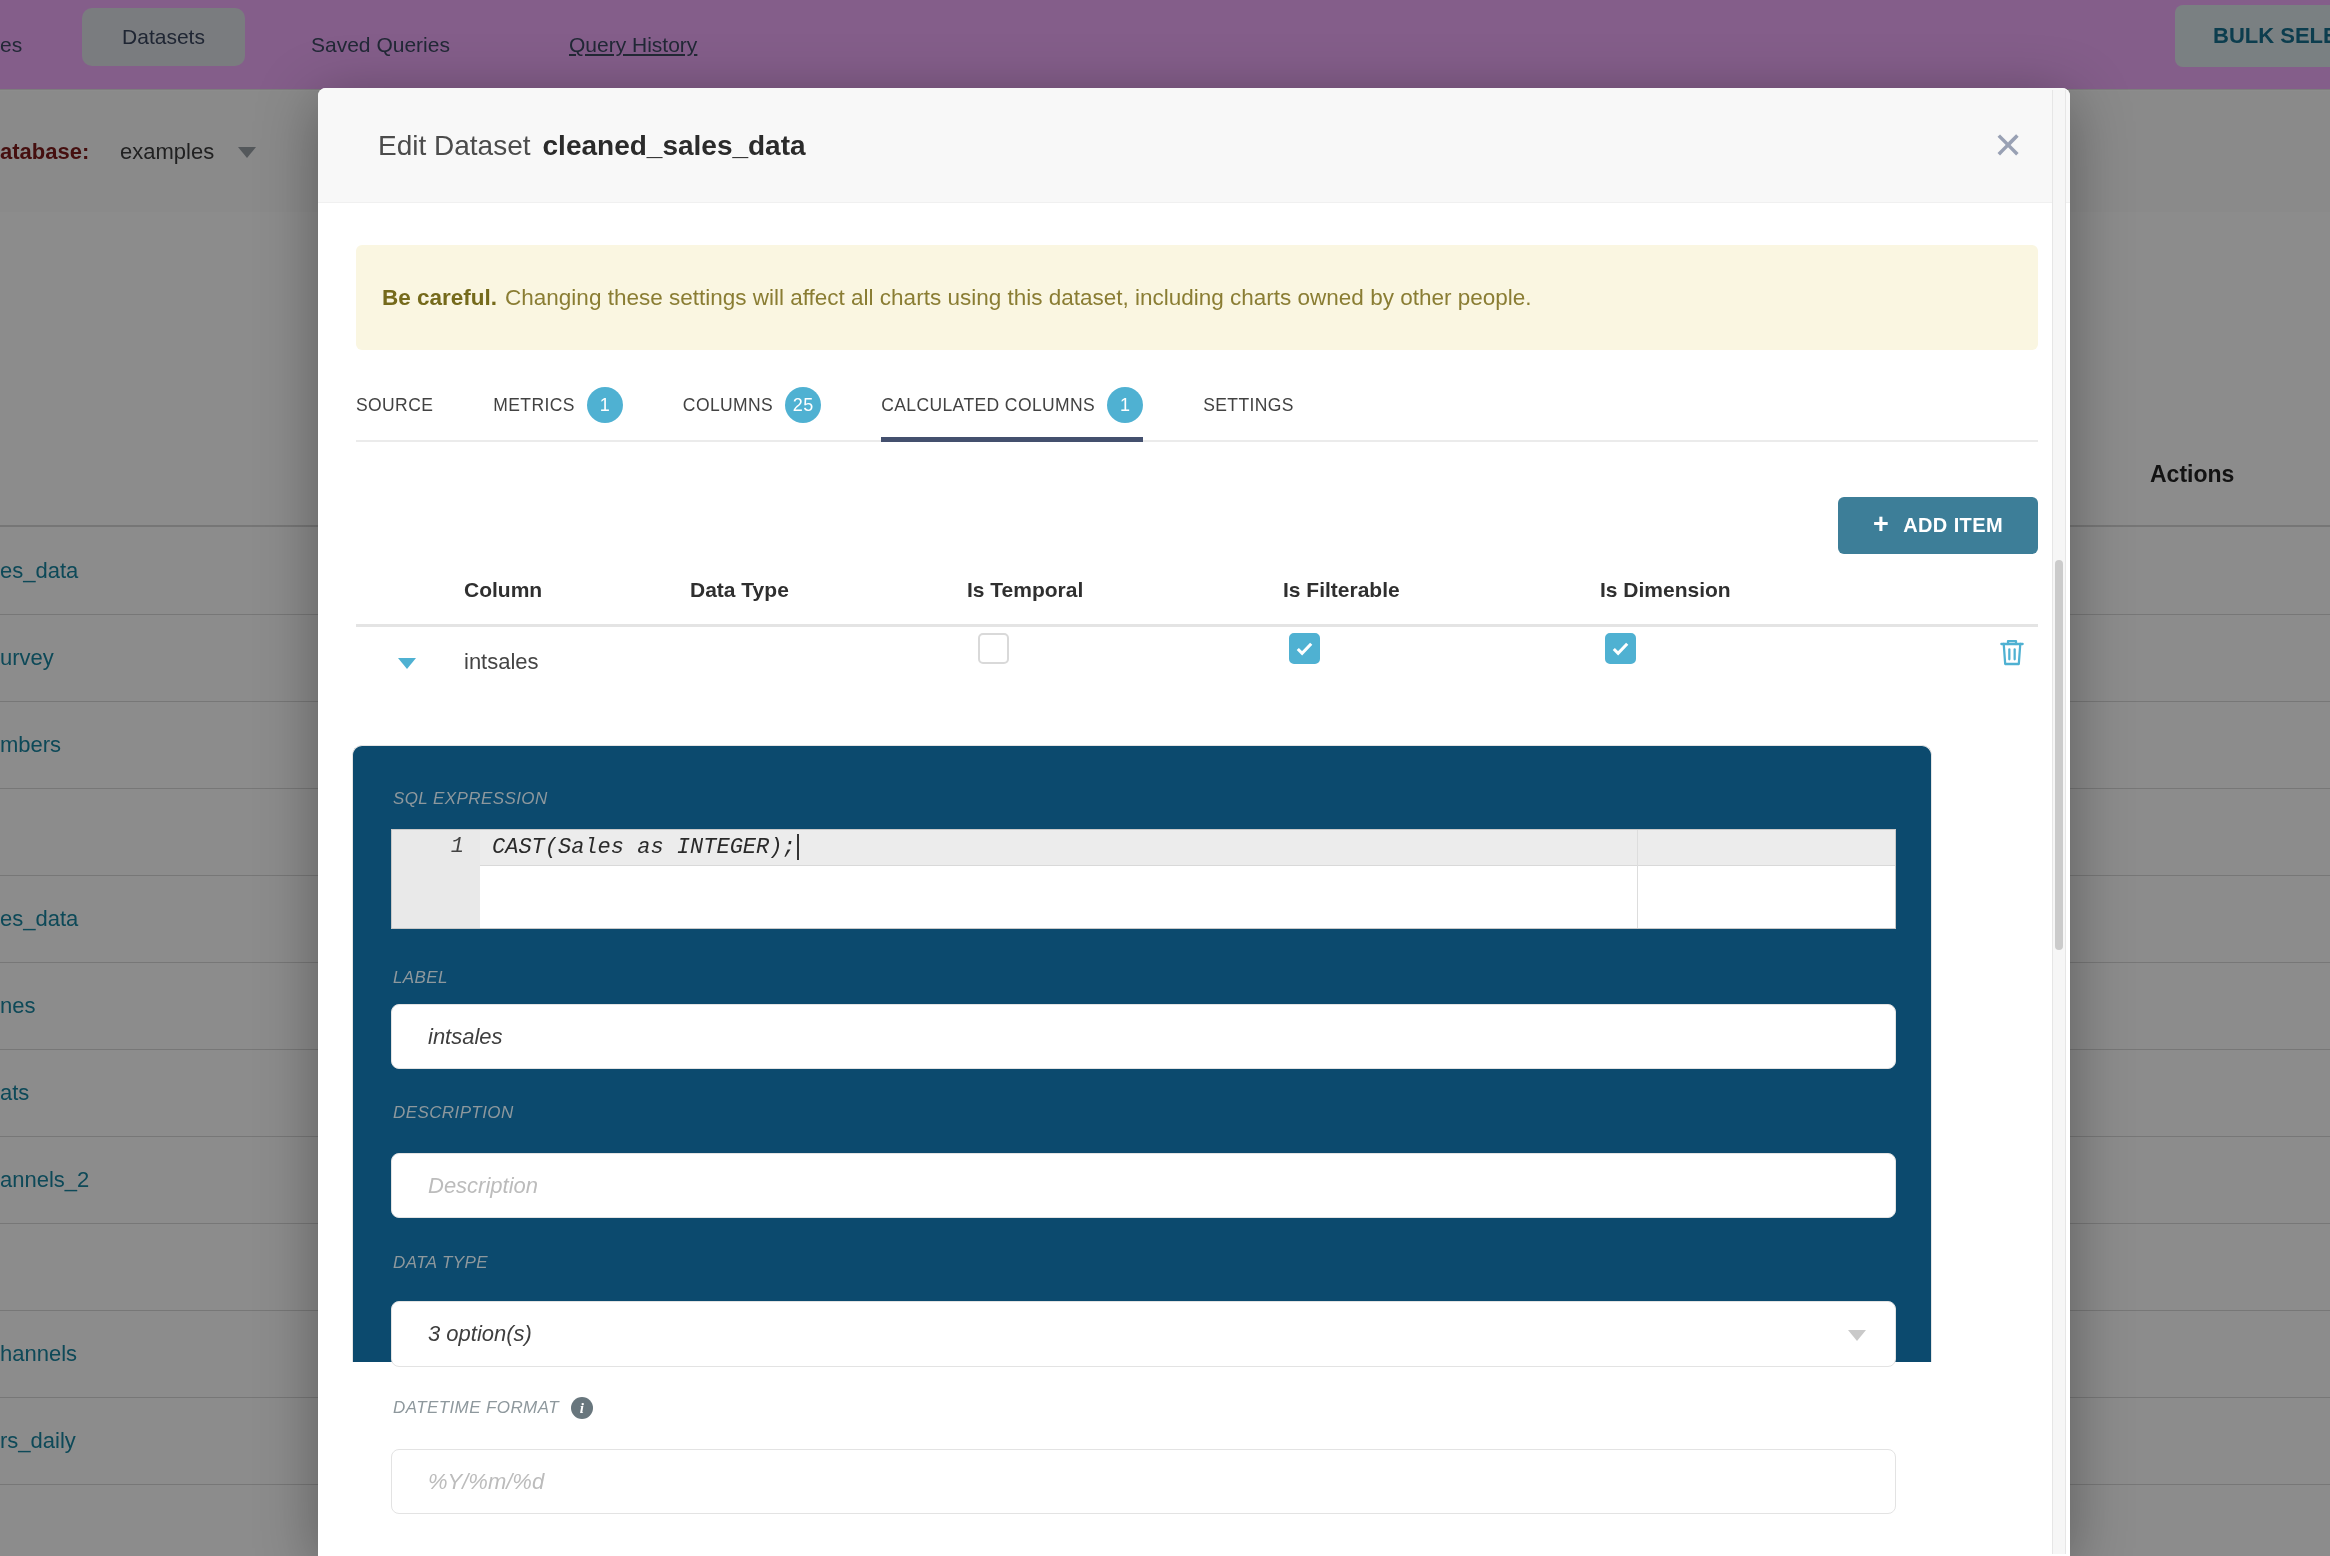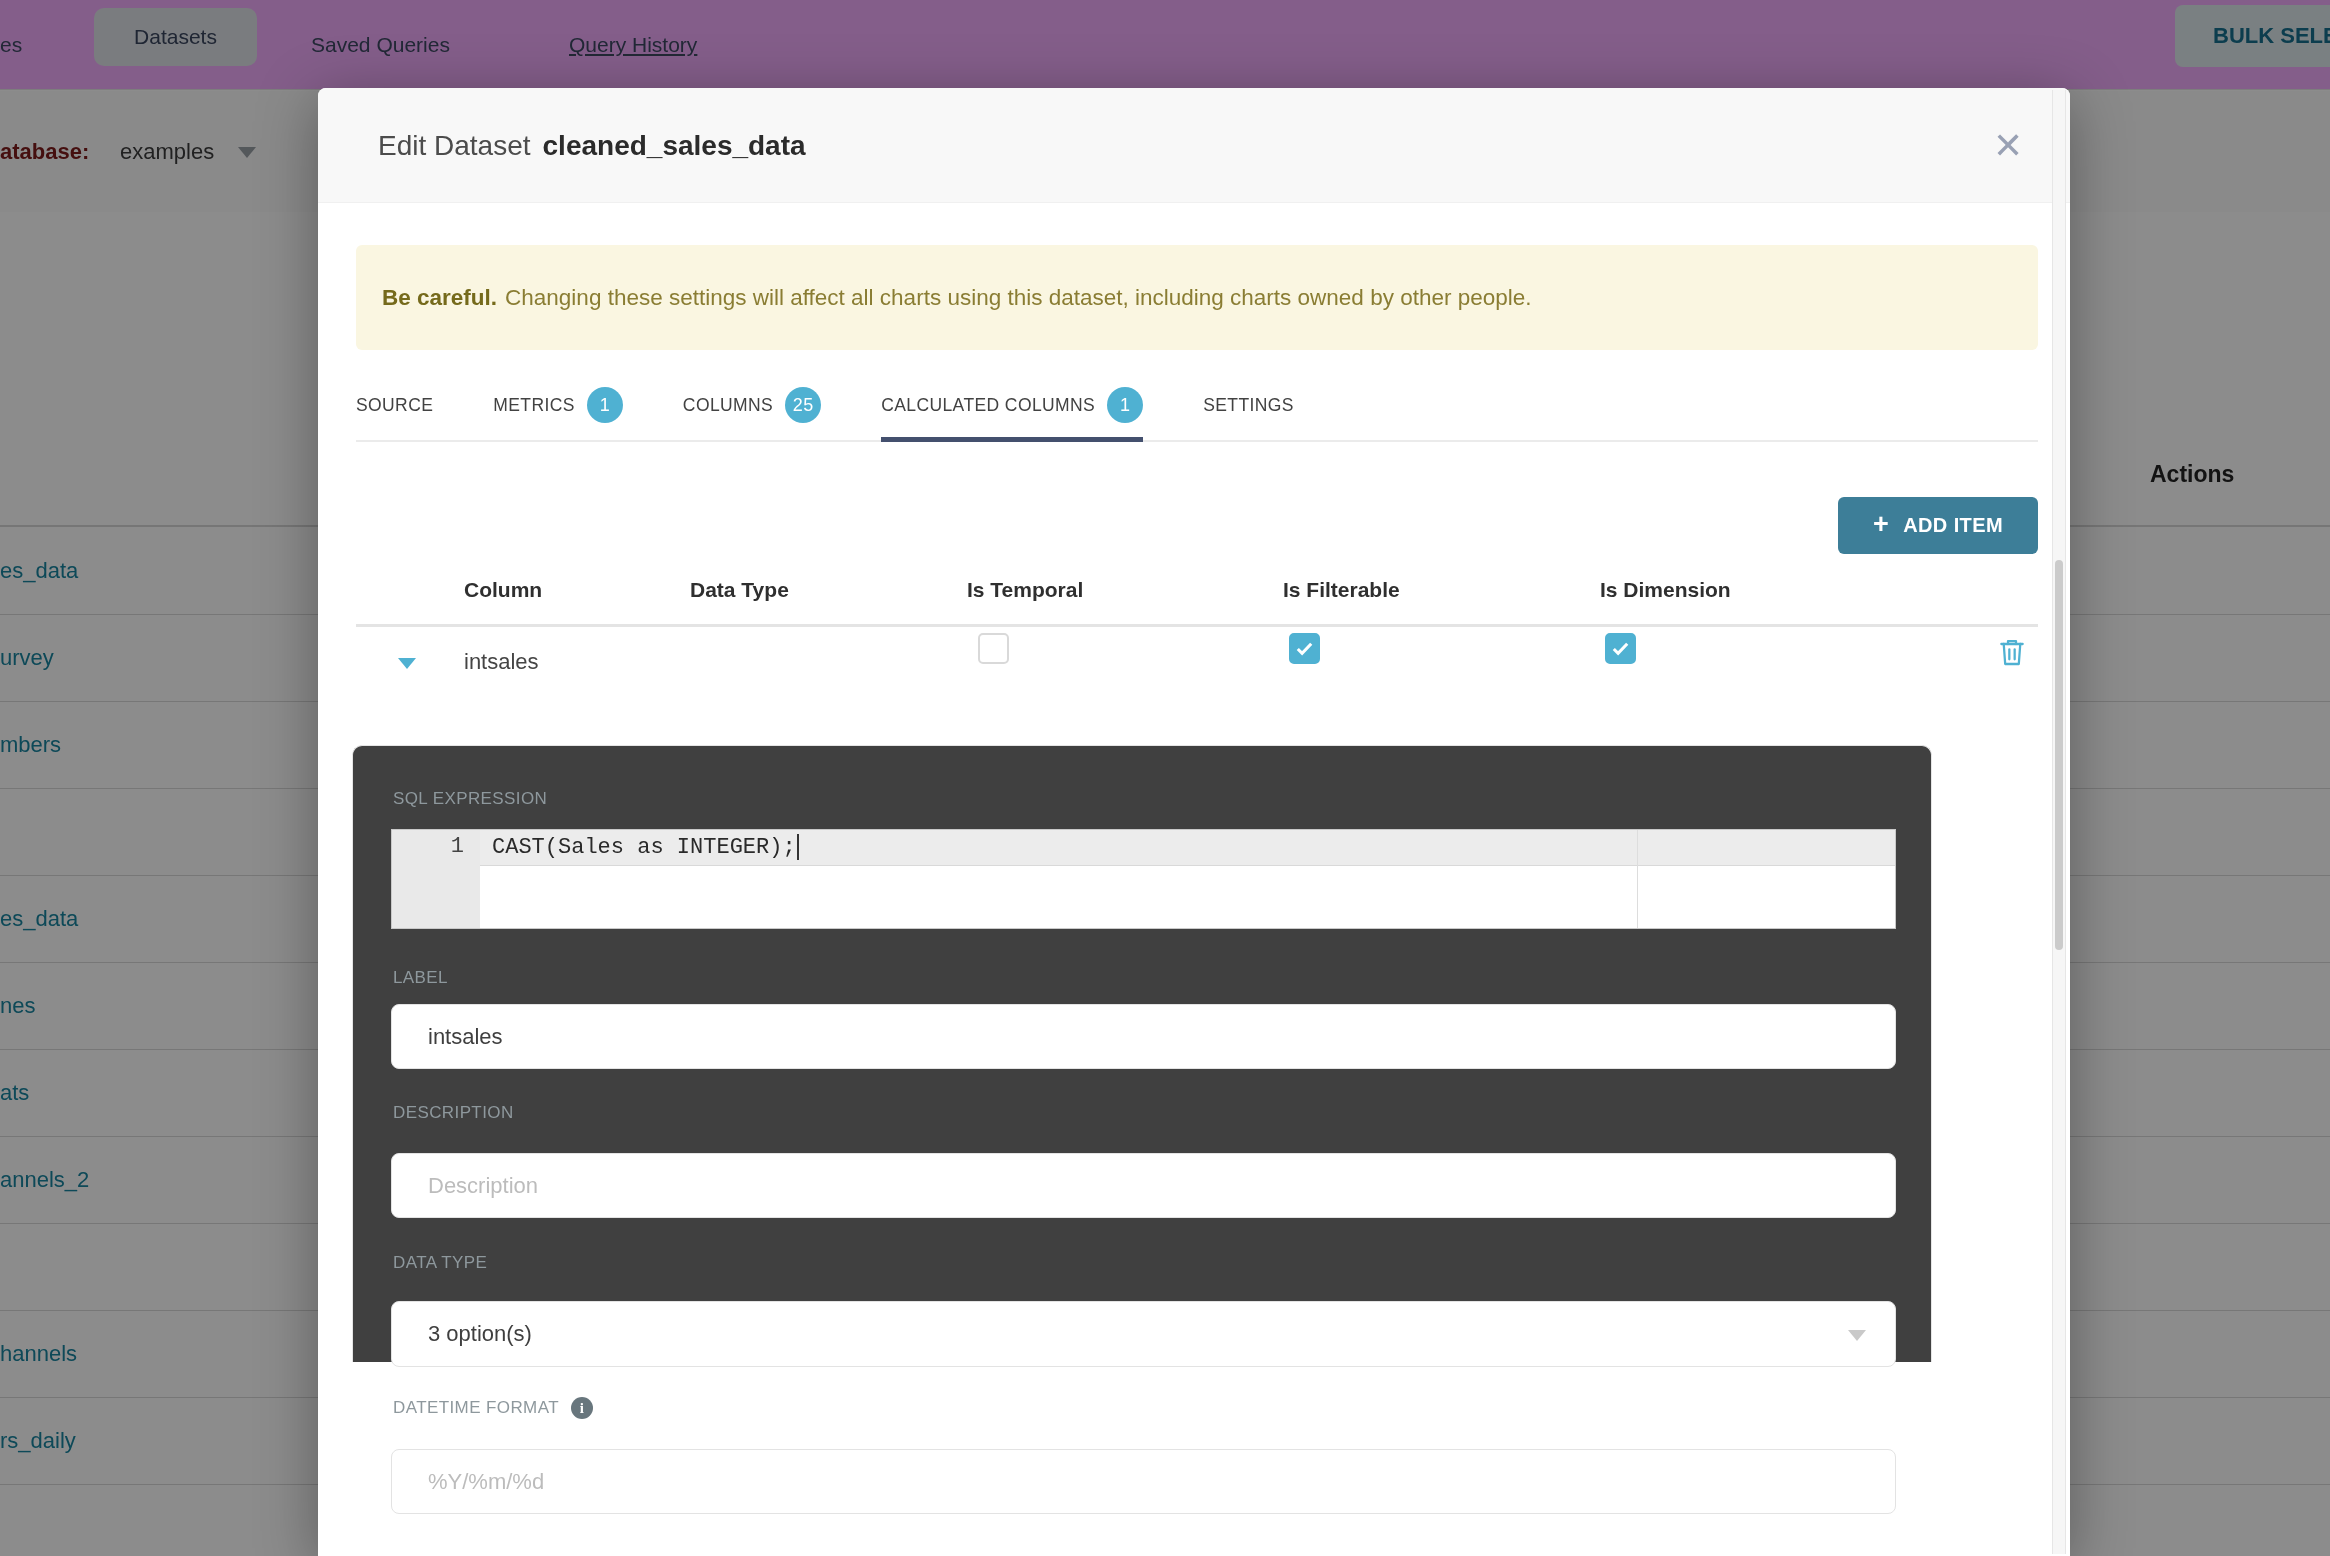--- a/index.html
+++ b/index.html
@@ -7,21 +7,21 @@
   .screen {
     position:relative; width:2330px; height:1556px; overflow:hidden;
     background:#fff; font-family:"Liberation Sans", sans-serif;
   }
 
   
   .nav { position:absolute; top:0; left:0; width:100%; height:90px; background:#f0abfc; border-bottom:1px solid #e4e4e4; }
   .nav-tab { position:absolute; top:0; height:90px; display:flex; align-items:center; color:#3e4a63; font-size:21px; }
   .nav-partial { left:0; }
   .nav-pill { position:absolute; left:82px; top:8px; width:163px; height:58px; background:#dfe2e8; border-radius:10px;
-    display:flex; align-items:center; justify-content:center; color:#39455e; font-size:21px;margin-left:12px; }
+    display:flex; align-items:center; justify-content:center; color:#39455e; font-size:21px; }
   .nav-saved { left:311px; }
   .nav-query { left:569px;text-decoration:underline; }
   .bulk-btn { position:absolute; left:2175px; top:5px; width:210px; height:62px; background:#dfe9ed; border-radius:8px;
     color:#16708e; font-weight:bold; font-size:22px; display:flex; align-items:center; padding-left:38px; }
 
   .filterbar { position:absolute; top:91px; left:0; width:100%; height:121px; background:#fbfbfc; }
   .db-label { position:absolute; left:0; top:0; height:121px; display:flex; align-items:center; font-weight:bold; color:#7f1d1d; font-size:22px; }
   .db-value { position:absolute; left:120px; top:0; height:121px; display:flex; align-items:center; color:#3c3c3c; font-size:22px; }
   .db-caret { position:absolute; left:238px; top:56px; width:0; height:0;
     border-left:9px solid transparent; border-right:9px solid transparent; border-top:11px solid #9aa0a6; }
@@ -72,22 +72,22 @@
     border-left:9px solid transparent; border-right:9px solid transparent; border-top:11px solid #4fb1d2; cursor:pointer; }
   .row-name { position:absolute; left:146px; top:561px; font-size:22px; color:#454545; }
   .checkbox { position:absolute; top:545px; width:31px; height:31px; background:#fff; border:2px solid #d9d9d9;
     border-radius:5px; display:flex; align-items:center; justify-content:center; cursor:pointer; }
   .checkbox .tick { display:none; }
   .checkbox.checked { background:#4fb1d2; border-color:#4fb1d2; }
   .checkbox.checked .tick { display:block; }
   .cb-1 { left:660px; } .cb-2 { left:971px; } .cb-3 { left:1287px; }
   .trash { position:absolute; left:1678px; top:548px; width:32px; height:32px; cursor:pointer; }
 
-  .panel { position:absolute; left:34px; top:657px; width:1580px; height:617px; background:#404040;
-    border:1px solid #e5e5e5; border-bottom:none; border-radius:10px 10px 0 0; }
+  .panel { position:absolute; left:34px; top:657px; width:1580px; height:617px; background:#0c4a6e;
+    border:1px solid #e5e5e5; border-bottom:none; border-radius:10px 10px 0 0;font-style:italic; }
   .f-label { position:absolute; left:40px; font-size:17px; font-weight:500; letter-spacing:.4px; color:#8e989d;
     display:flex; align-items:center; gap:12px; }
   .sql-label { top:43px; }
   .editor { position:absolute; left:38px; top:83px; width:1505px; height:100px; background:#fff; border:1px solid #c9c9c9; }
   .gutter { position:absolute; left:0; top:0; bottom:0; width:88px; background:#e9e9e9; }
   .active-line { position:absolute; left:88px; right:0; top:0; height:36px; background:#ececec; border-bottom:1px solid #d9d9d9; }
   .line-num { position:absolute; left:0; top:4px; width:72px; text-align:right; font-family:"Liberation Mono", monospace;
     font-size:22px; color:#444; }
   .code-line { position:absolute; left:100px; top:4px; font-family:"Liberation Mono", monospace; font-size:22px; color:#2a2a2a; white-space:pre; }
   .cursor { display:inline-block; width:2px; height:26px; background:#333; vertical-align:middle; margin-left:1px; }

